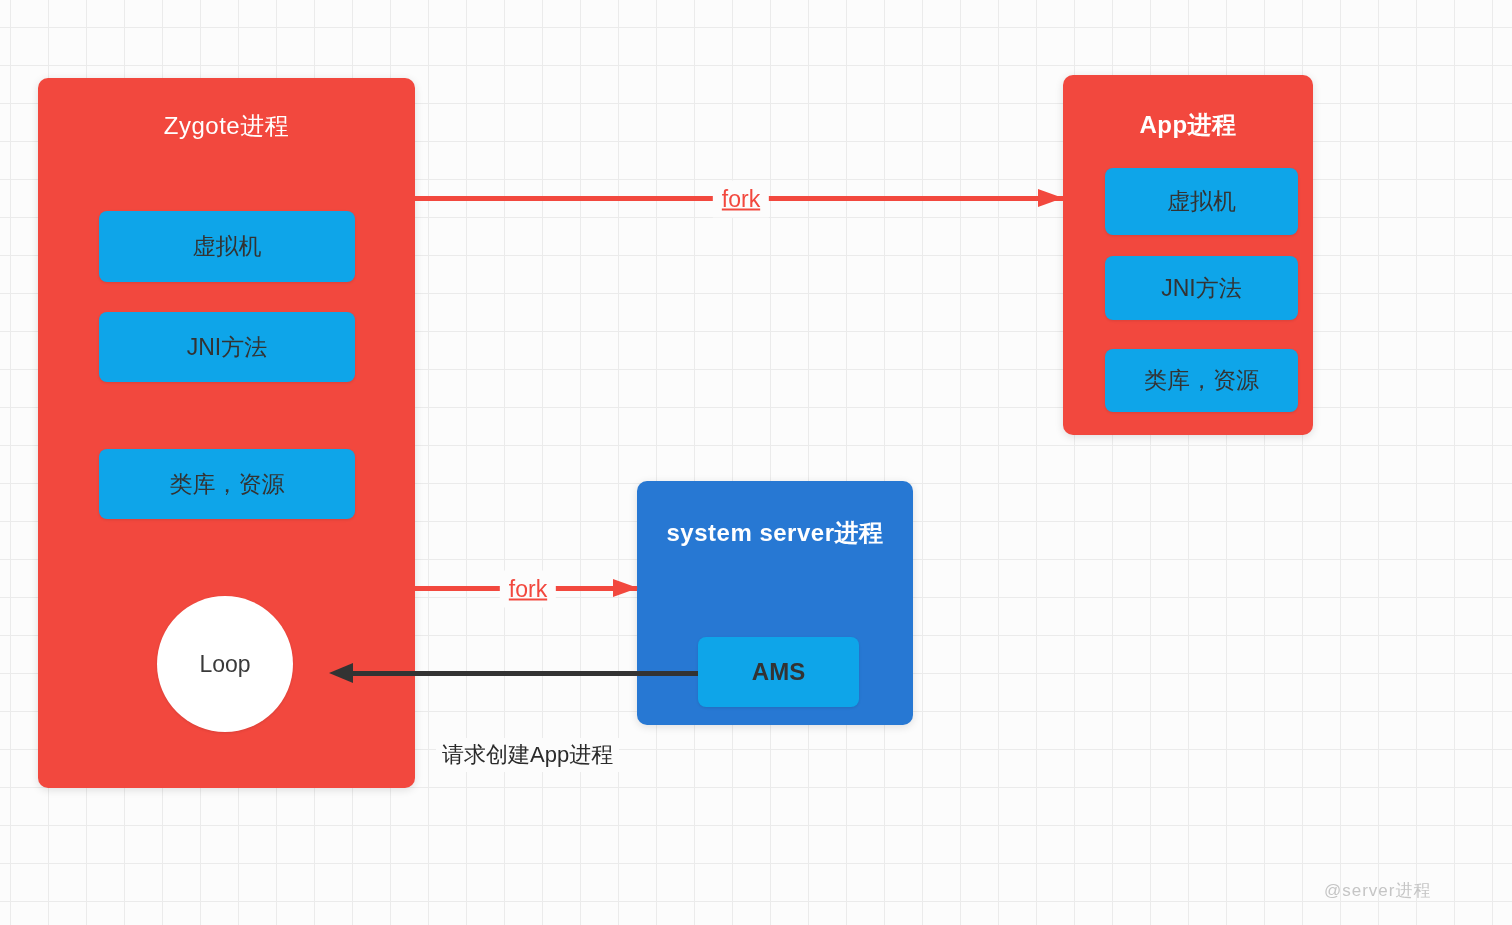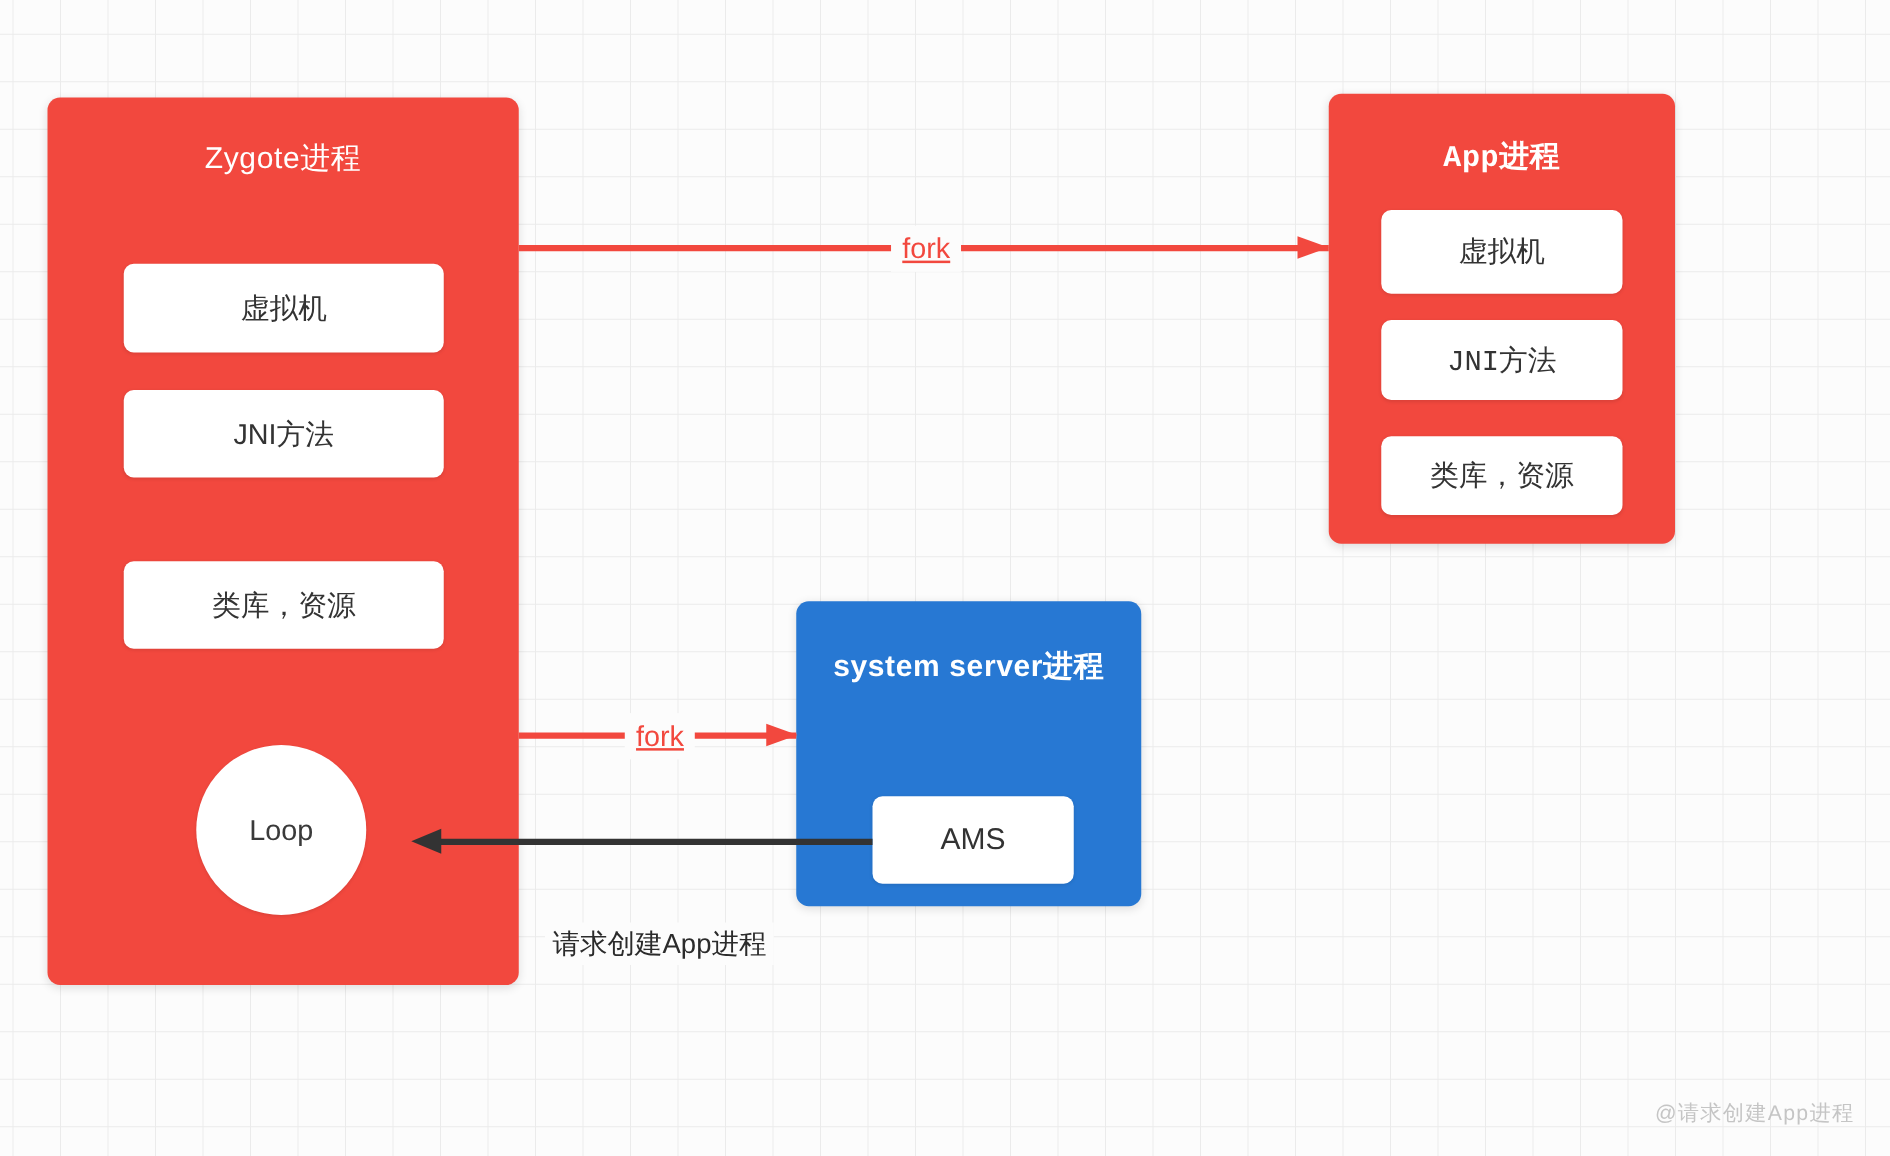--- a/index.html
+++ b/index.html
@@ -31,21 +31,21 @@
     text-align: center;
     color: #ffffff;
     font-size: 24px;
     letter-spacing: 0.5px;
   }
   .w400 { font-weight: 400; text-align: center; }
   .w600 { font-weight: 600; }
 
   .inner-box {
     position: absolute;
-    background: #ffffff;
+    background: #0ea5e9;
     border-radius: 8px;
     box-shadow: 0 1px 3px rgba(0,0,0,0.10);
     display: flex;
     align-items: center;
     justify-content: center;
     color: #333333;
     font-size: 23px;
   }
 
   .loop-circle {
@@ -111,37 +111,37 @@
 <body>
 
 <div class="proc-box proc-red" style="left:38px; top:78px; width:377px; height:710px;">
   <div class="proc-title w400" style="top:32px;">Zygote进程</div>
   <div class="inner-box" style="left:61px; top:133px; width:256px; height:71px;">虚拟机</div>
   <div class="inner-box" style="left:61px; top:234px; width:256px; height:70px;">JNI方法</div>
   <div class="inner-box" style="left:61px; top:371px; width:256px; height:70px;">类库，资源</div>
   <div class="loop-circle" style="left:119px; top:518px; width:136px; height:136px;">Loop</div>
 </div>
 
-<div class="proc-box proc-red" style="left:1063px; top:75px; width:277px; height:360px;font-family:Liberation Mono, monospace;">
+<div class="proc-box proc-red" style="left:1063px; top:75px; width:250px; height:360px;">
   <div class="proc-title w600" style="top:34px;">App进程</div>
   <div class="inner-box" style="left:42px; top:93px; width:193px; height:67px;">虚拟机</div>
   <div class="inner-box" style="left:42px; top:181px; width:193px; height:64px;">JNI方法</div>
   <div class="inner-box" style="left:42px; top:274px; width:193px; height:63px;">类库，资源</div>
 </div>
 
 <div class="proc-box proc-blue" style="left:637px; top:481px; width:276px; height:244px;">
   <div class="proc-title w600" style="top:36px;">system server进程</div>
-  <div class="inner-box" style="left:61px; top:156px; width:161px; height:70px; font-size:24px;">AMS</div>
+  <div class="inner-box" style="left:61px; top:156px; width:161px; height:70px; font-size:24px;font-weight:bold;">AMS</div>
 </div>
 
 <div class="arrow-line red" style="left:415px; top:196px; width:648px;"></div>
 <div class="arrow-head right-red" style="left:1038px; top:189px;"></div>
 <div class="fork-label" style="left:741px; top:199px;">fork</div>
 
 <div class="arrow-line red" style="left:415px; top:586px; width:222px;"></div>
 <div class="arrow-head right-red" style="left:613px; top:579px;"></div>
 <div class="fork-label" style="left:528px; top:589px;">fork</div>
 
 <div class="arrow-line black" style="left:352px; top:671px; width:346px;"></div>
 <div class="arrow-head left-black" style="left:329px; top:663px;"></div>
 <div class="request-label" style="left:420px; top:738px;">请求创建App进程</div>
 
-<div class="watermark" style="left:1324px; top:879px;">@请求创建App进程</div>
+<div class="watermark" style="left:1324px; top:879px;">@server进程</div>
 
 </body></html>

